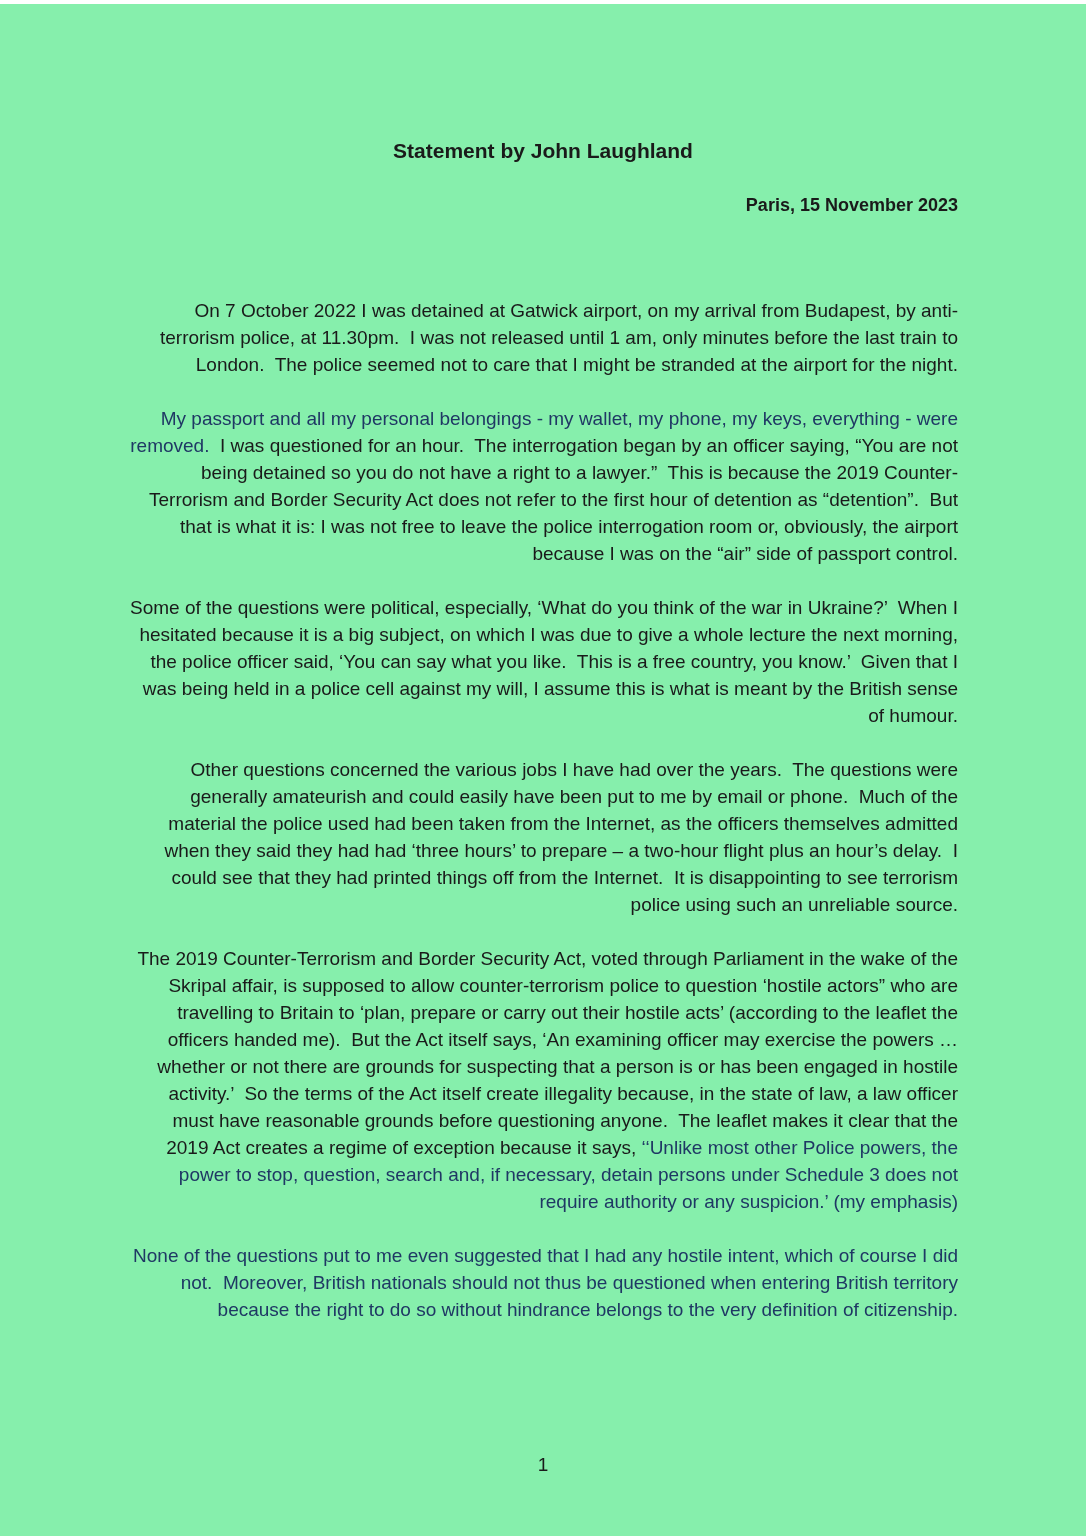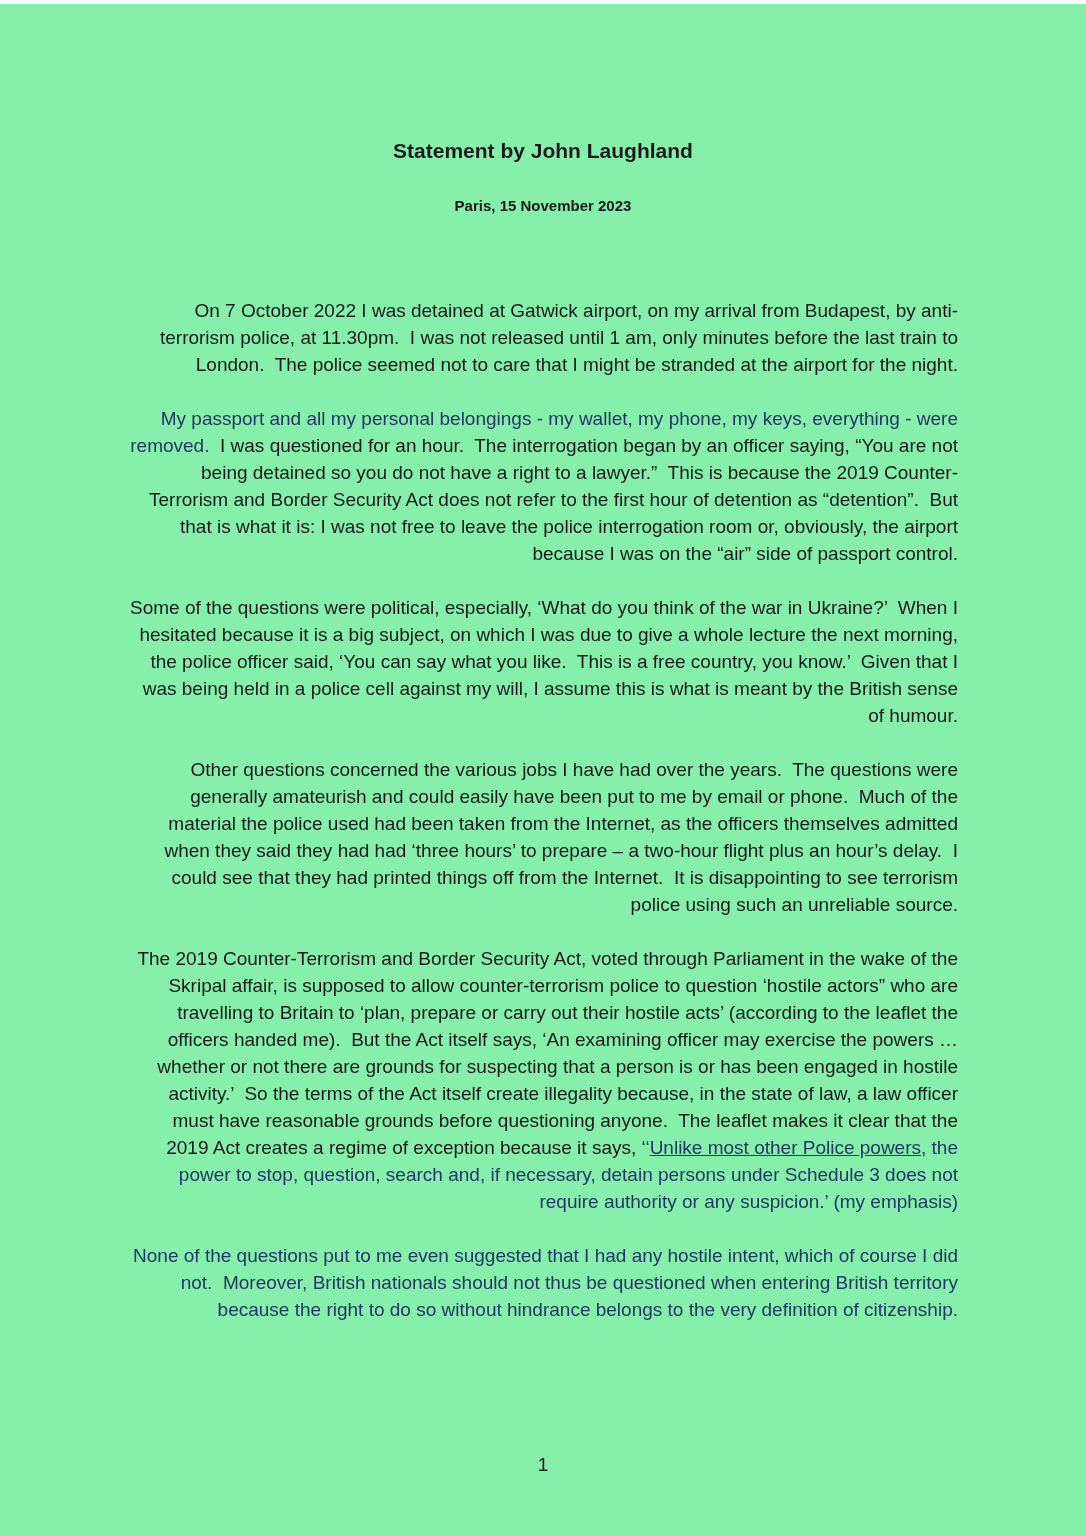--- a/index.html
+++ b/index.html
@@ -22,34 +22,33 @@
   }
   .doc-title {
     margin: 0 0 28px 0;
     text-align: center;
     font-size: 21px;
     font-weight: bold;
     line-height: 27px;
   }
   .doc-subtitle {
     margin: 0 0 78px 0;
-    text-align: center;
-    font-size: 15px;
+    text-align: right;
+    font-size: 18px;
     font-weight: bold;
     line-height: 27px;
   }
   .para {
     margin: 0 0 27px 0;
     font-size: 19px;
     line-height: 27px;
     text-align: right;
     white-space: pre-wrap;
   }
   .para span.u {
-    text-decoration: underline;
   }
   .page-number {
     position: absolute;
     bottom: 62px;
     left: 0;
     width: 100%;
     text-align: center;
     font-size: 19px;
     line-height: 27px;
   }

